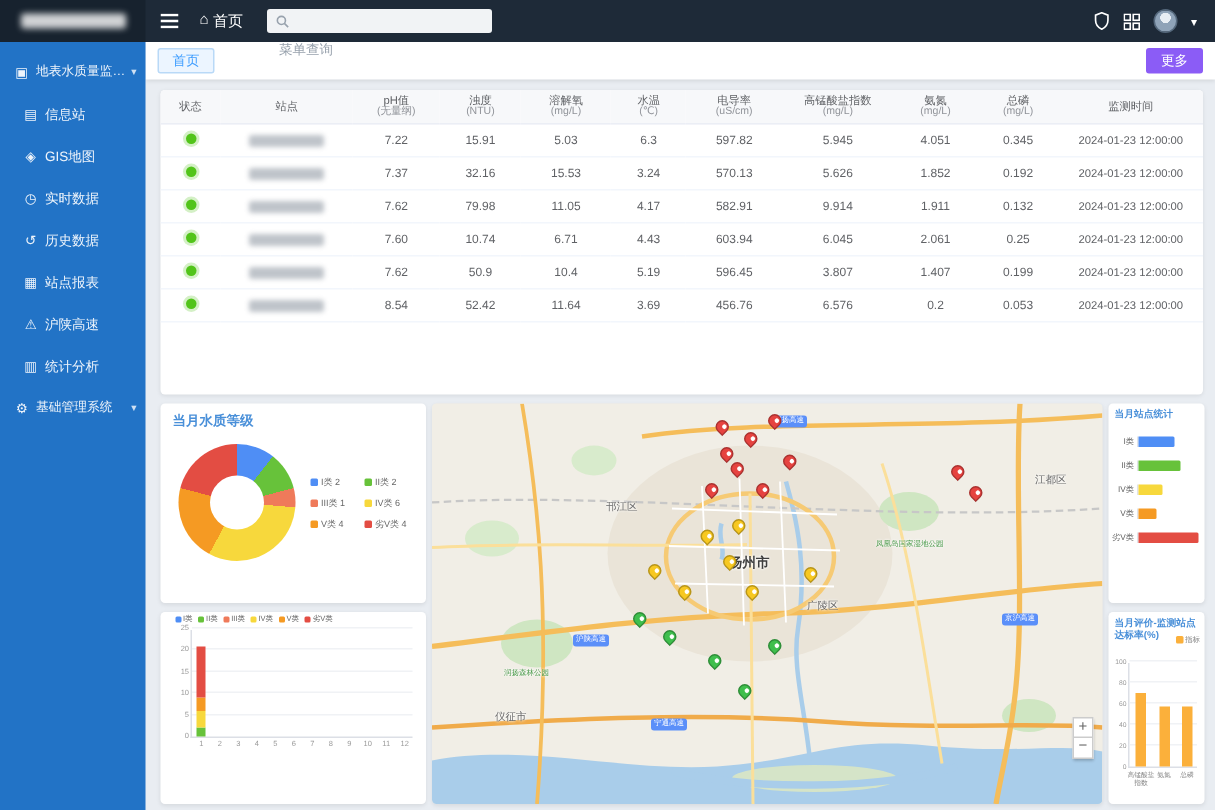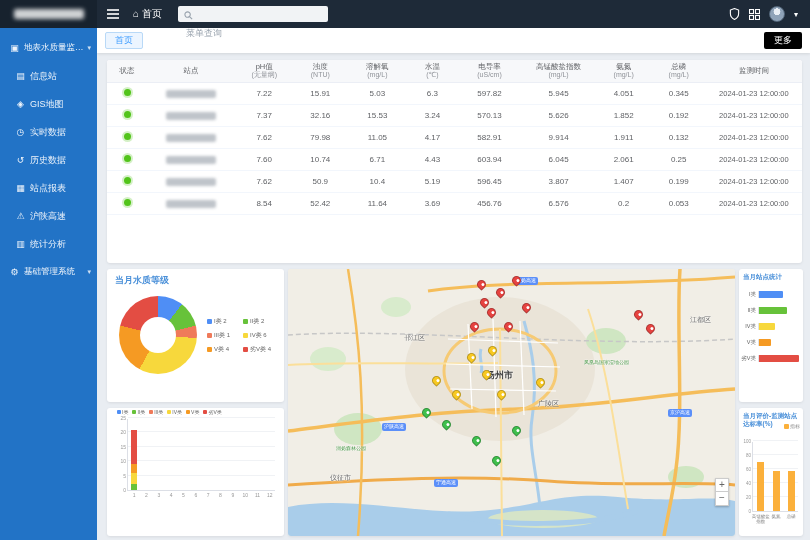--- a/index.html
+++ b/index.html
@@ -29,21 +29,21 @@
   .side-parent{font-size:8.5px;}
   .side-child{padding-left:15px;}
   .side-ico{width:11px;margin-right:4px;font-size:9px;text-align:center;flex:none;}
   .side-label{white-space:nowrap;overflow:hidden;text-overflow:ellipsis;}
   .side-caret{margin-left:auto;font-size:7px;opacity:.85;}
 
   
   .main{position:absolute;left:97px;top:28px;right:0;bottom:0;}
   .tabbar{position:absolute;top:0;left:0;right:0;height:25px;background:#fff;box-shadow:0 1px 3px rgba(0,0,0,.1);display:flex;align-items:center;padding:0 8px;z-index:3;}
   .tab-chip{font-size:9px;color:#409eff;background:#ecf5ff;border:1px solid #b9d9f7;border-radius:2px;padding:1px 9px;cursor:pointer;}
-  .more-btn{margin-left:auto;font-size:9px;color:#fff;background:#000000;border:none;border-radius:2px;padding:2px 10px;cursor:pointer;font-family:Liberation Sans, sans-serif;}
+  .more-btn{margin-left:auto;font-size:9px;color:#fff;background:#8b5cf6;border:none;border-radius:2px;padding:2px 10px;cursor:pointer;font-family:Liberation Sans, sans-serif;}
 
   .panel{position:absolute;background:#fff;border-radius:3px;box-shadow:0 1px 3px rgba(0,0,0,.08);overflow:hidden;}
   .panel-title{color:#4a90d9;font-size:10px;font-weight:bold;padding:5px 8px 2px;}
   .panel-title.sm2{font-size:9px;padding:5px 8px 1px;}
   .panel-title.xs{font-size:6.5px;padding:4px 4px 0;line-height:1.25;}
 
   #panel-table{left:10px;top:32px;width:695px;height:203px;}
   #panel-donut{left:10px;top:241px;width:177px;height:133px;}
   #panel-annual{left:10px;top:380px;width:177px;height:128px;}
   #map{left:191px;top:241px;width:447px;height:267px;position:absolute;border-radius:3px;overflow:hidden;background:#f1eee6;box-shadow:0 1px 3px rgba(0,0,0,.08);}

